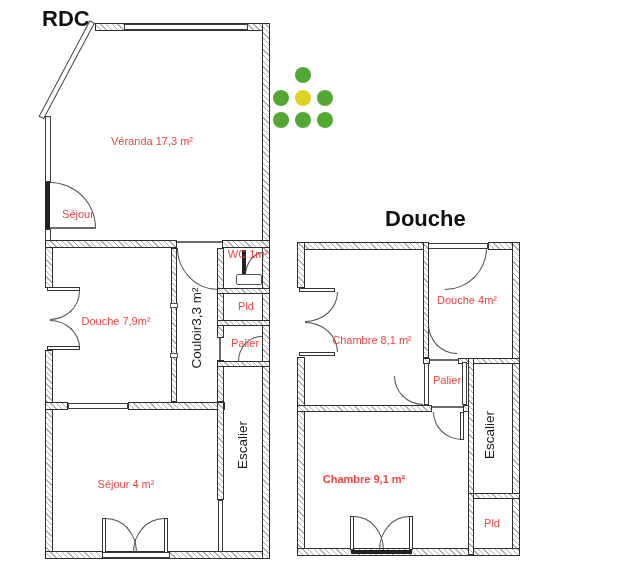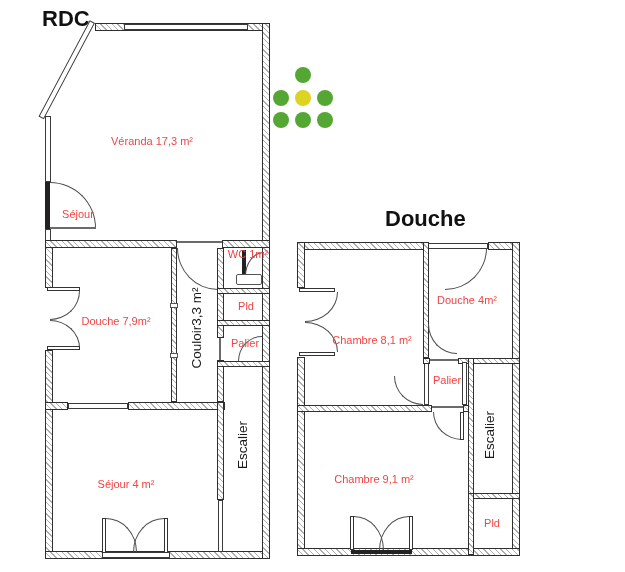--- a/index.html
+++ b/index.html
@@ -151,21 +151,21 @@
 
     <div class="tick" style="left:351px;top:550px;width:61px;height:4px;"></div>
     <div class="leaf" style="left:350px;top:516px;width:4px;height:34px;"></div>
     <div class="leaf" style="left:409px;top:516px;width:4px;height:34px;"></div>
     <div class="arc tr" style="left:354px;top:516px;width:30px;height:34px;"></div>
     <div class="arc tl" style="left:379px;top:516px;width:30px;height:34px;"></div>
 
     <div class="label" style="left:372px;top:340px;">Chambre 8,1 m²</div>
     <div class="label" style="left:467px;top:300px;">Douche 4m²</div>
     <div class="label" style="left:447px;top:380px;">Palier</div>
-    <div class="label" style="left:374px;top:479px;">Chambre 9,1 m²</div>
+    <div class="label" style="left:364px;top:479px;font-weight:bold;">Chambre 9,1 m²</div>
     <div class="vlabel" style="left:489px;top:435px;">Escalier</div>
     <div class="label" style="left:492px;top:523px;">Pld</div>
   </div>
 
   <div class="logo">
     <span class="dot" style="left:25px;top:9px;background:#55a733;"></span>
     <span class="dot" style="left:3px;top:32px;background:#55a733;"></span>
     <span class="dot" style="left:25px;top:32px;background:#ded323;"></span>
     <span class="dot" style="left:47px;top:32px;background:#55a733;"></span>
     <span class="dot" style="left:3px;top:54px;background:#55a733;"></span>

